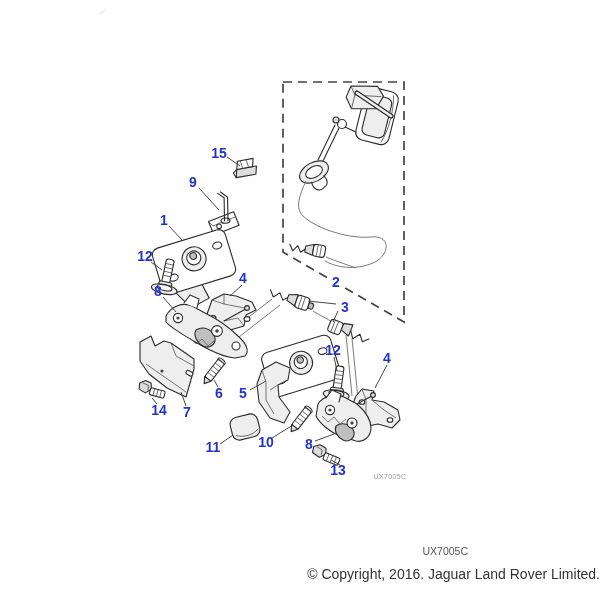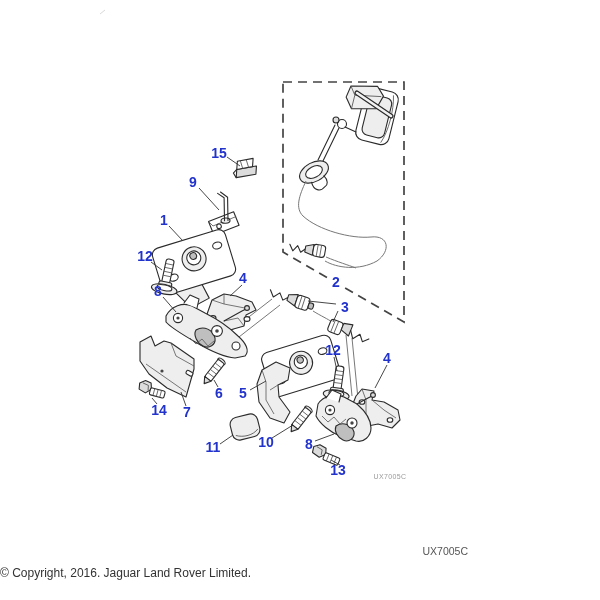--- a/index.html
+++ b/index.html
@@ -2,22 +2,22 @@
 <html><head>
 <meta charset="utf-8">
 <style>
   html,body{margin:0;padding:0;background:#ffffff;}
   #stage{position:relative;width:600px;height:600px;background:#fff;overflow:hidden;
          font-family:"Liberation Sans",sans-serif;}
   #art{position:absolute;left:0;top:0;}
   .callout{font:bold 14px "Liberation Sans",sans-serif;}
   .code-inline{font:7px "Liberation Sans",sans-serif;fill:#9a9a9a;letter-spacing:.4px;}
   #corner-code{position:absolute;top:545px;right:132px;font-size:10.5px;color:#555;}
-  #copyright{position:absolute;left:0;right:0;top:566px;text-align:left;
-             font-size:12px;color:#333;}
+  #copyright{position:absolute;left:0;right:0;top:566px;text-align:right;
+             font-size:14px;color:#333;}
   .ln{stroke:#2b2b2b;stroke-width:1.1;fill:none;stroke-linejoin:round;stroke-linecap:round;}
   .fw{fill:#ffffff;}
   .fl{fill:#eeeeee;}
   .fm{fill:#dcdcdc;}
   .fd{fill:#bfbfbf;}
   .thin{stroke:#555;stroke-width:.8;fill:none;}
   .leader{stroke:#333;stroke-width:.9;fill:none;}
   .wire{stroke:#777;stroke-width:1;fill:none;}
 </style>
 </head>

